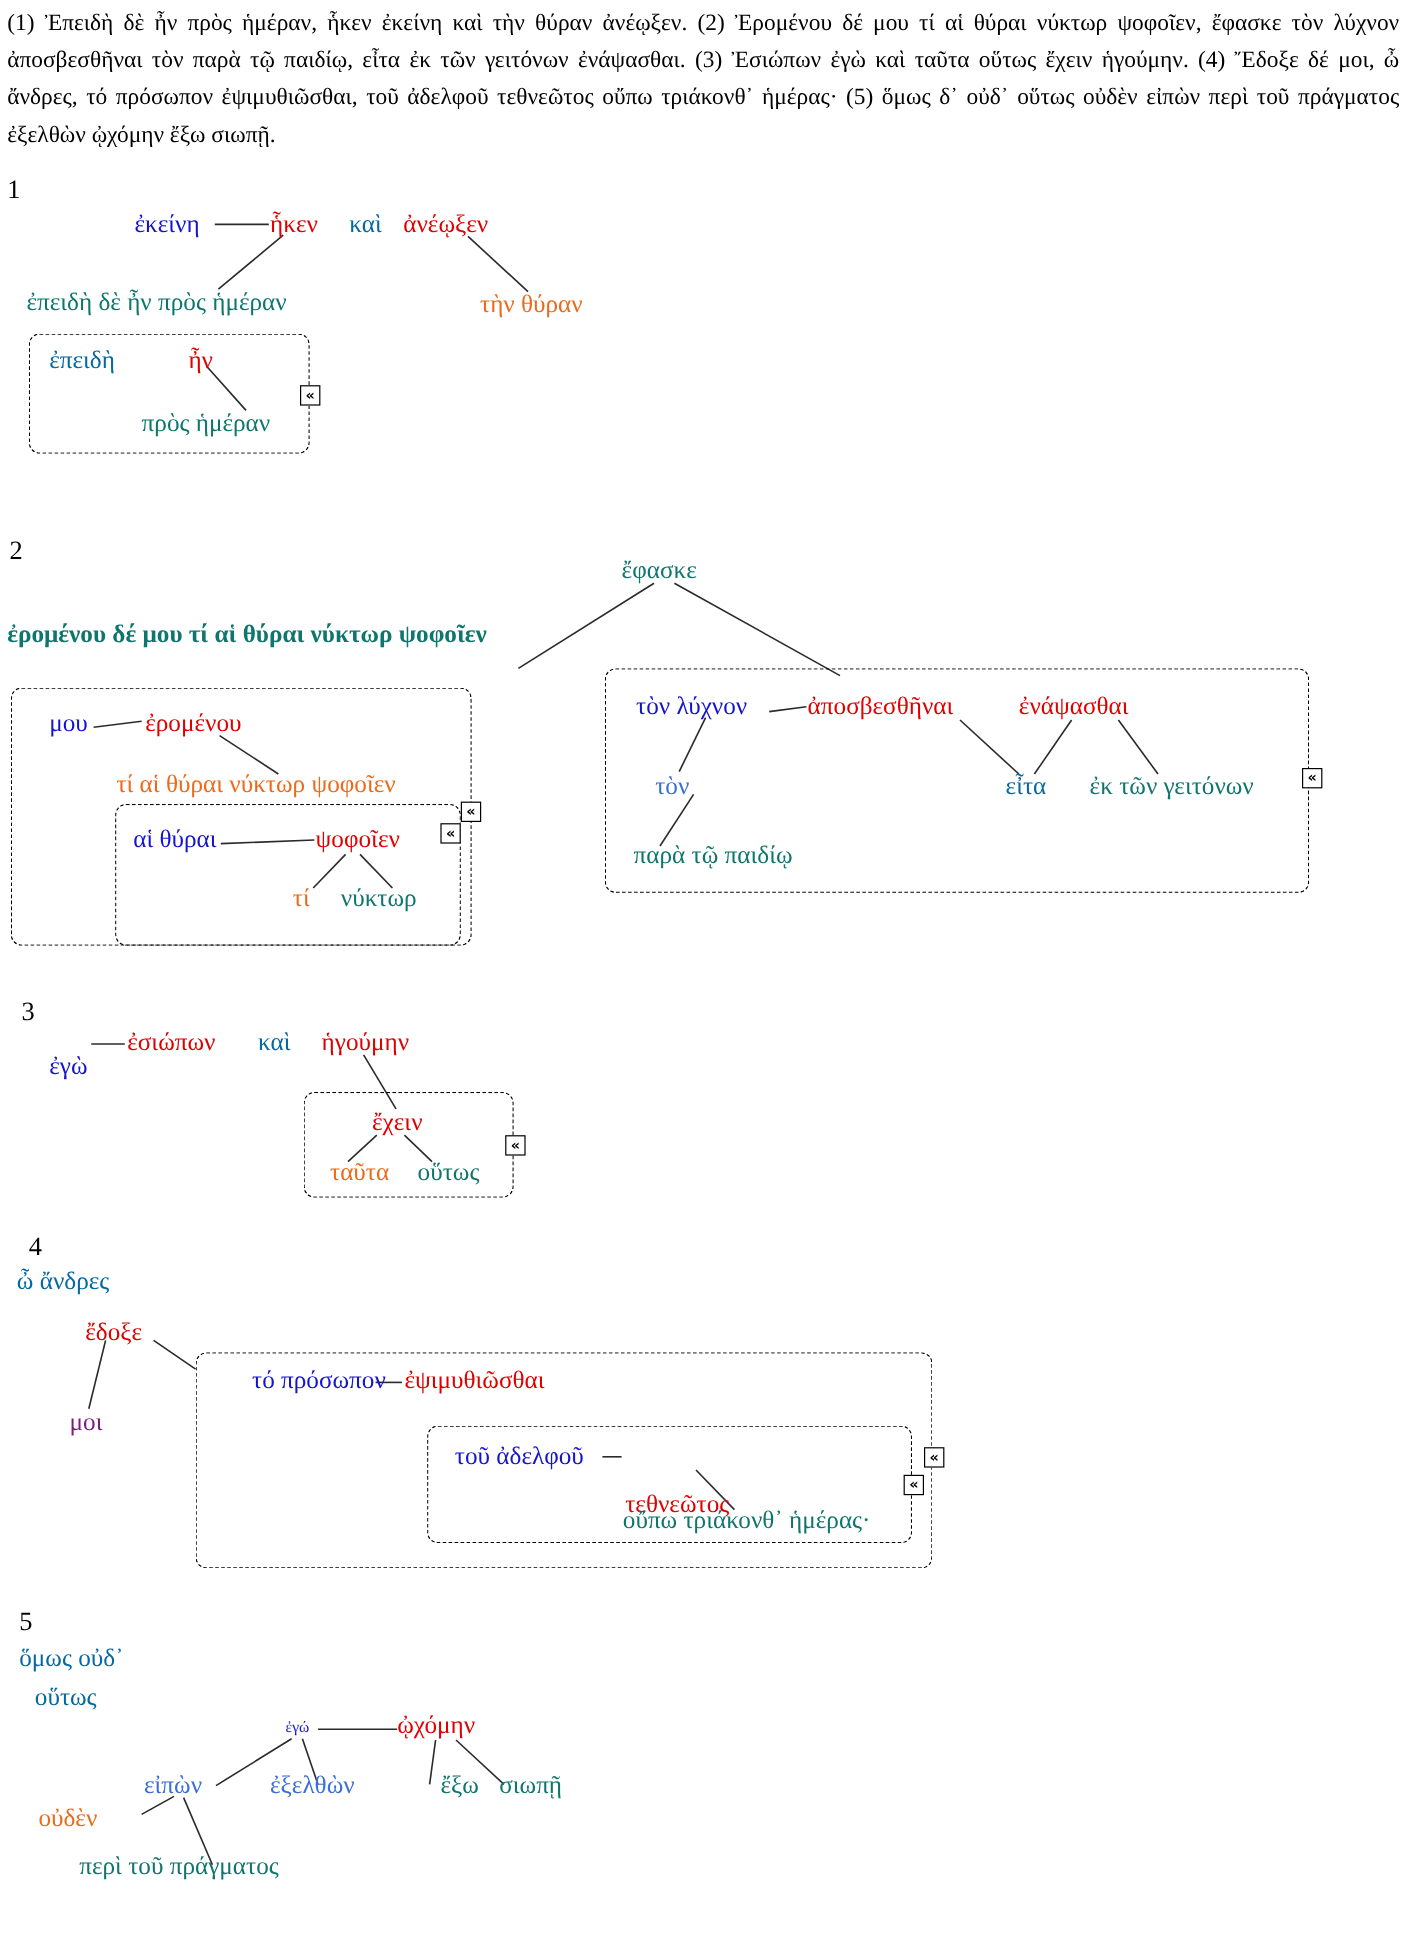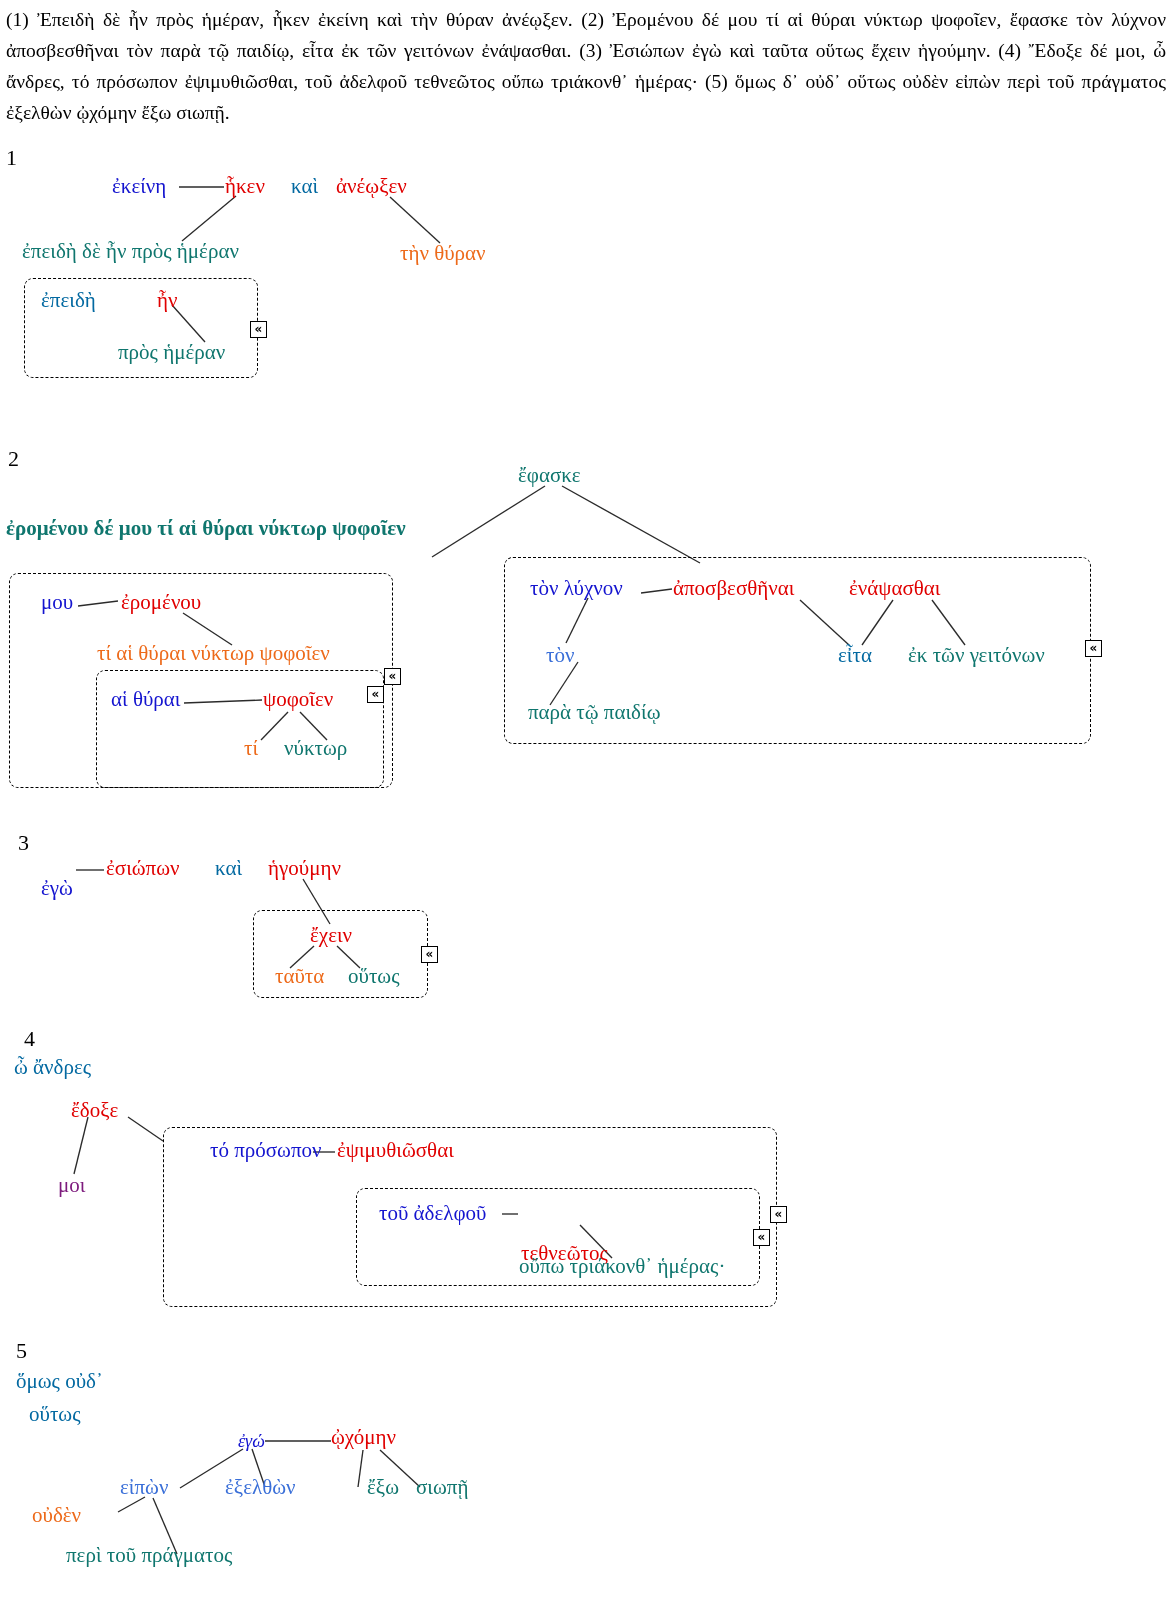--- a/index.html
+++ b/index.html
@@ -15,21 +15,21 @@
     position:absolute;left:6px;top:4px;width:1160px;
     font-size:19.5px;line-height:31px;text-align:justify;
     color:#000;
   }
 
   
   #links{position:absolute;left:0;top:0;width:1173px;height:1624px;pointer-events:none;}
 
   
   .w{position:absolute;white-space:nowrap;font-size:21px;line-height:1;}
-  .w.sm{font-size:18px;font-style:italic;}
+  .w.sm{font-size:13px;}
   .num{position:absolute;font-size:22px;color:#000;font-family:"Liberation Serif",serif;}
 
   .c-blue  {color:#1414cf;}
   .c-blue2 {color:#3a6fd8;}
   .c-red   {color:#e00000;}
   .c-green {color:#0f766e;}
   .c-orange{color:#ed6a1a;}
   .c-black {color:#0369a1;}
   .c-purple{color:#7d1b7d;}
 

